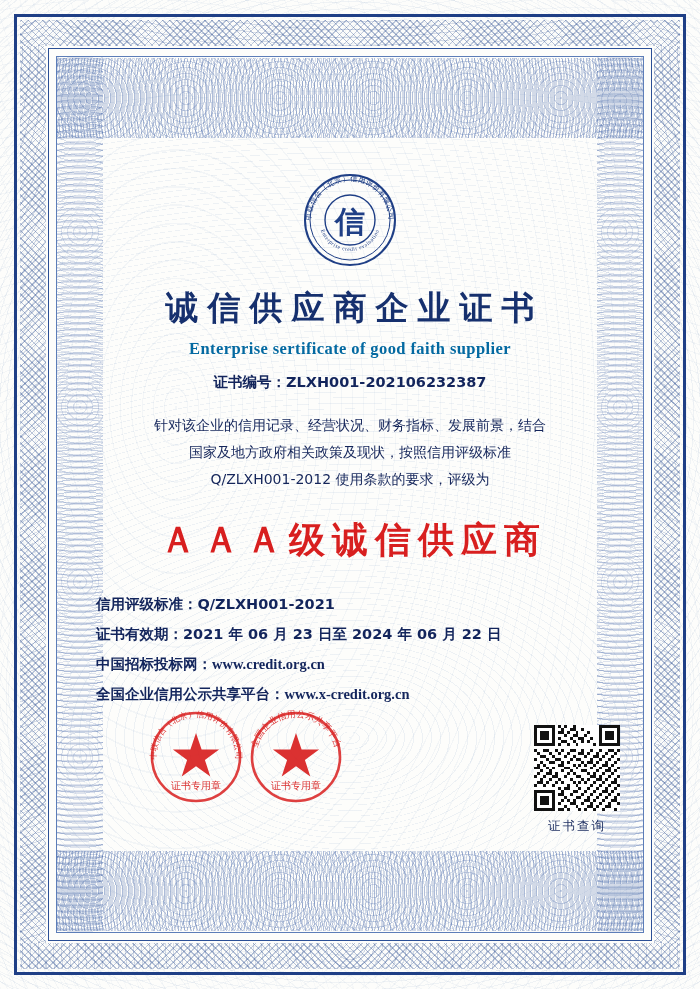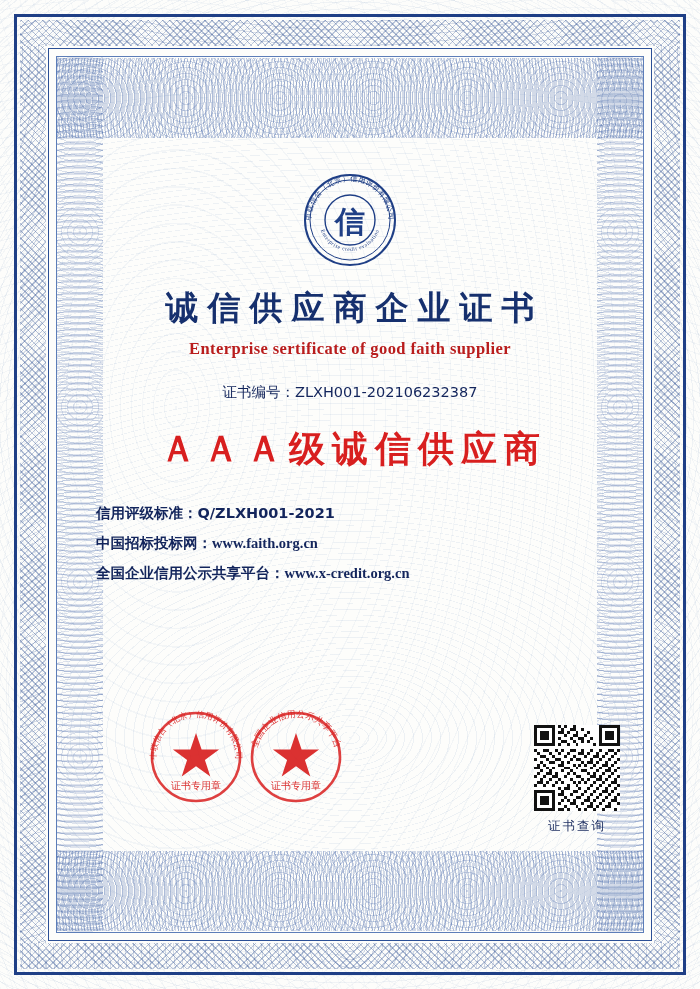--- a/index.html
+++ b/index.html
@@ -126,29 +126,29 @@
     font-weight: bold;
     letter-spacing: 9px;
     color: #16306e;
     font-family: Liberation Serif, serif;
     text-indent: 9px;
   }
   .title-en {
     margin-top: 8px;
     font-size: 16.5px;
     font-weight: bold;
-    color: #b91c1c;
+    color: #0369a1;
     font-family: "Liberation Serif", serif;
     letter-spacing: .4px;
   }
   .cert-no {
-    margin-top: 24px;
+    margin-top: 14px;
     font-size: 14.5px;
     color: #13255c;
-    font-weight: normal;
+    font-weight: bold;
     font-family: "DejaVu Sans", sans-serif;
   }
   .company {
     margin-top: 20px;
     font-size: 27px;
     font-weight: bold;
     color: #16306e;
     letter-spacing: 1px;
     font-family: "DejaVu Sans", sans-serif;
   }
@@ -264,26 +264,32 @@
           <textPath href="#ringBot" startOffset="50%" text-anchor="middle">Enterprise credit evaluation</textPath>
         </text>
         <text x="48" y="60" text-anchor="middle" font-size="30" font-weight="bold" fill="#1f3f86" font-family="DejaVu Sans, sans-serif">信</text>
       </svg>
     </div>
 
     <div class="title-cn">诚信供应商企业证书</div>
     <div class="title-en">Enterprise sertificate of good faith supplier</div>
     <div class="cert-no">证书编号：ZLXH001-202106232387</div>
 
+    <div class="body-text">
+      <span class="ln">针对该企业的信用记录、经营状况、财务指标、发展前景，结合</span>
+      <span class="ln">国家及地方政府相关政策及现状，按照信用评级标准</span>
+      <span class="ln">Q/ZLXH001-2012 使用条款的要求，评级为</span>
+    </div>
 
     <div class="grade">ＡＡＡ级诚信供应商</div>
 
     <div class="details">
       <div class="row">信用评级标准：Q/ZLXH001-2021</div>
-      <div class="row url">中国招标投标网：www.faith.org.cn</div>
+      <div class="row">证书有效期：2021 年 06 月 23 日至 2024 年 06 月 22 日</div>
+      <div class="row url">中国招标投标网：www.credit.org.cn</div>
       <div class="row url">全国企业信用公示共享平台：www.x-credit.org.cn</div>
     </div>
 
     <div class="seals">
       <div class="seal seal-1">
         <svg width="104" height="104" viewBox="0 0 104 104">
           <defs>
             <path id="s1top" d="M 52,52 m -40,0 a 40,40 0 1,1 80,0" fill="none"></path>
           </defs>
           <circle cx="52" cy="52" r="44" fill="none" stroke="#d81f1f" stroke-width="2.6" opacity="0.85"></circle>

